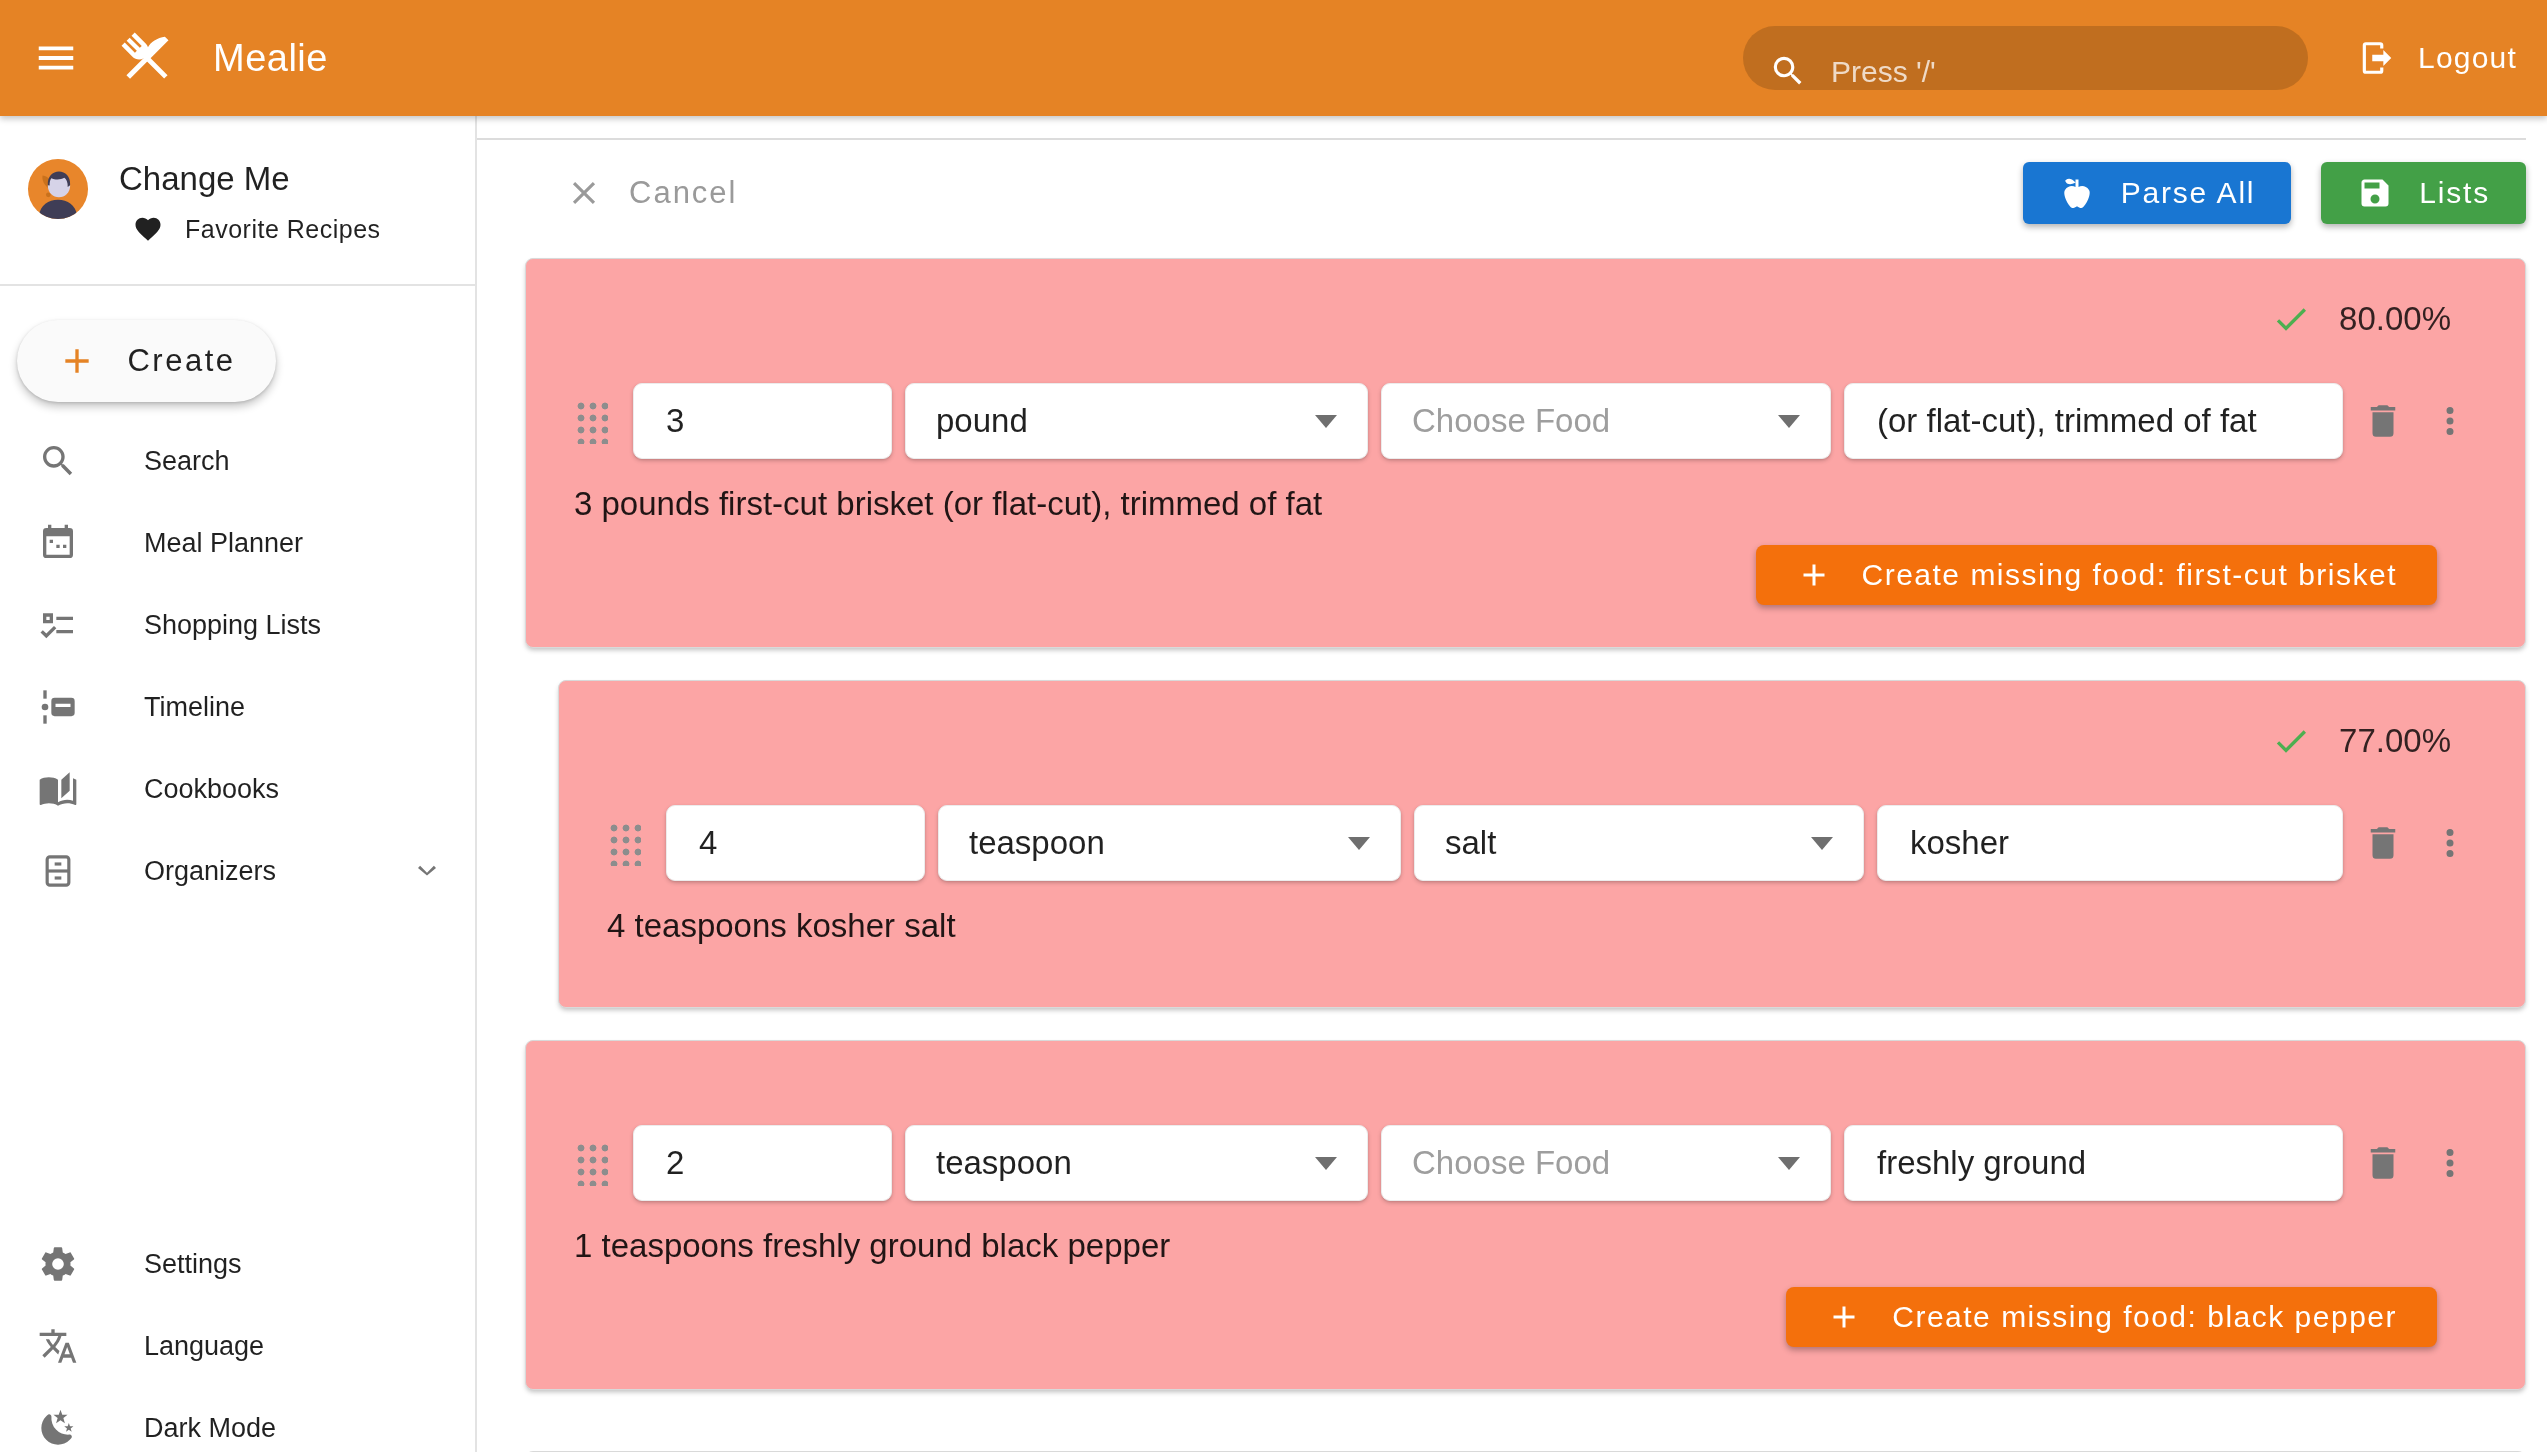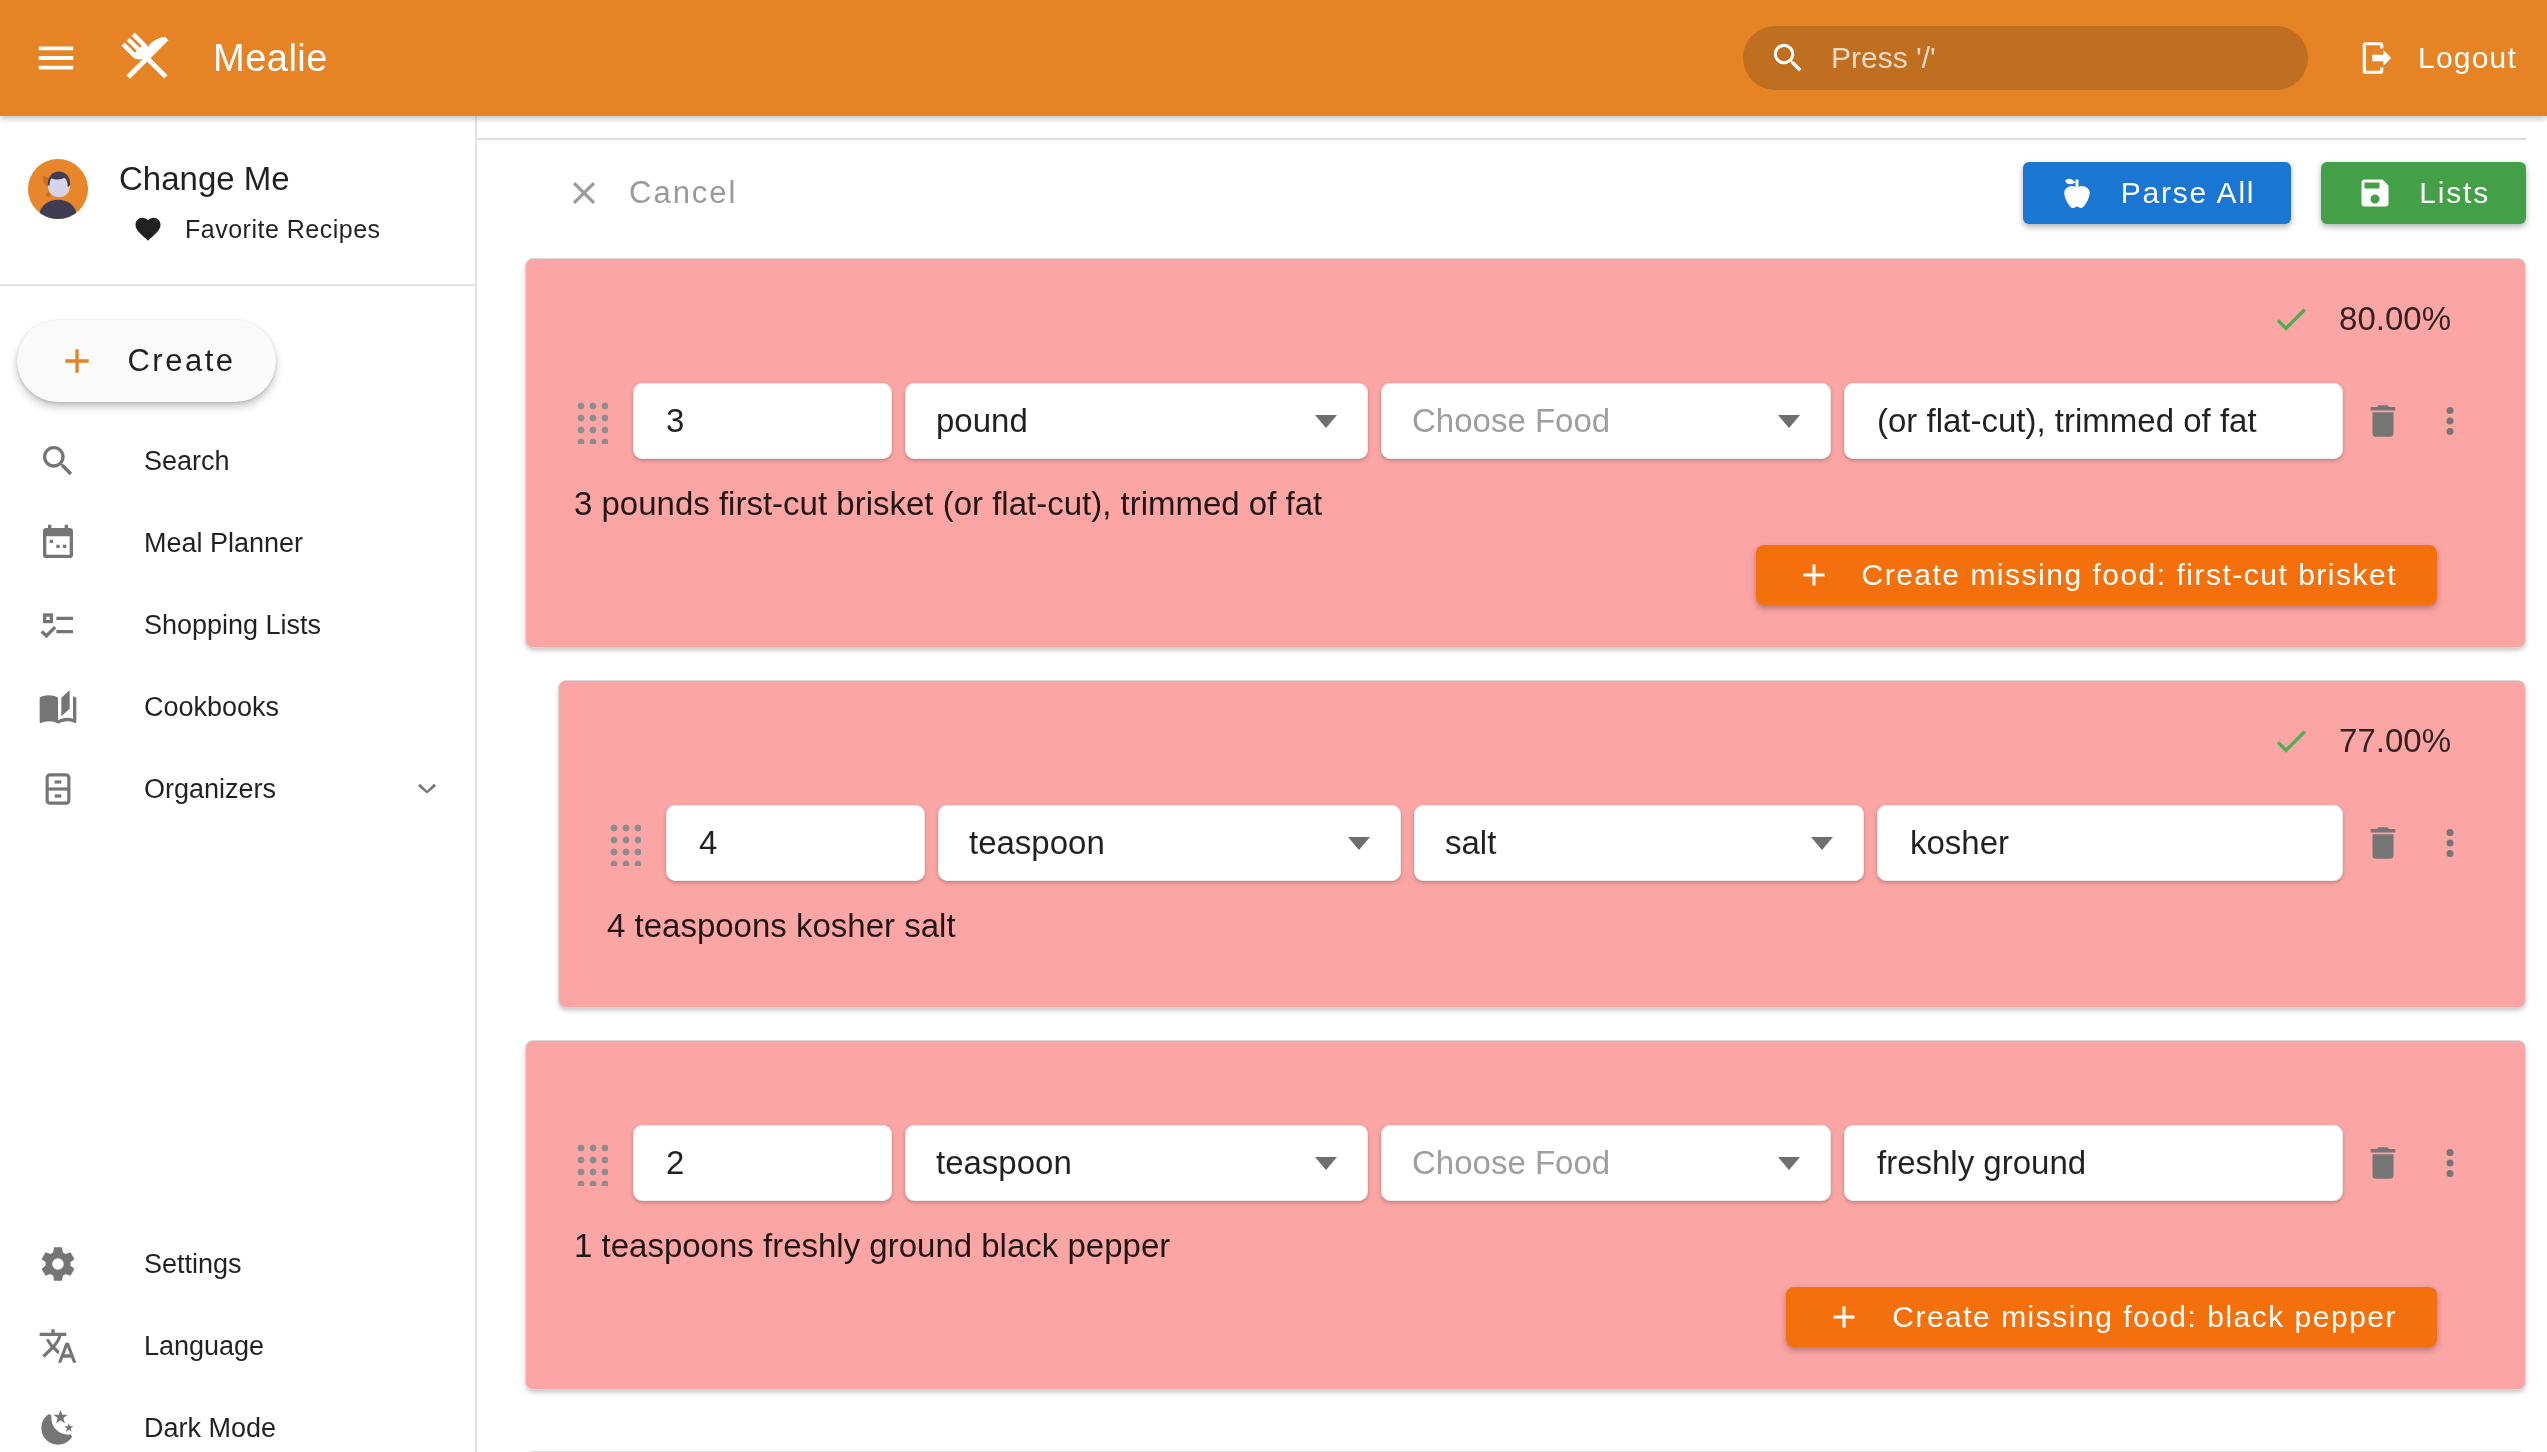--- a/index.html
+++ b/index.html
@@ -13,21 +13,21 @@
   
   .appbar {
     height:116px; background:var(--appbar); display:flex; align-items:center;
     padding:0 16px 0 33px; box-shadow:0 3px 6px rgba(0,0,0,.22); position:relative; z-index:5;
   }
   .hamburger { background:none; border:none; padding:0; cursor:pointer; }
   .logo { margin-left:36px; }
   .app-title { margin-left:34px; font-size:38px; font-weight:500; color:#fff; letter-spacing:0.5px; }
   .search-pill {
     margin-left:auto; width:565px; height:64px; border-radius:32px; background:var(--search-pill);
-    display:flex; align-items:center; padding:0 26px; gap:22px;
+    display:flex; align-items:flex-end; padding:0 26px; gap:22px;
   }
   .search-pill input {
     flex:1; background:transparent; border:none; outline:none;
     font-size:30px; color:#fff; font-family:inherit;
   }
   .search-pill input::placeholder { color:rgba(255,255,255,.75); }
   .logout-btn {
     margin-left:36px; background:none; border:none; display:flex; align-items:center; gap:22px;
     color:#fff; font-size:30px; font-weight:500; letter-spacing:1.2px; font-family:inherit; cursor:pointer; padding:8px 14px;
   }
@@ -229,20 +229,33 @@
         <span>
           <svg width="40" height="40" viewBox="0 0 24 24">
               <path class="icon-gray" d="M3,5H9V11H3V5M5,7V9H7V7H5M11,7H21V9H11V7M11,15H21V17H11V15M5,20L1.5,16.5L2.91,15.09L5,17.17L9.59,12.59L11,14L5,20Z"></path>
             </svg>
         </span>
         <span>Shopping Lists</span>
       </div>
       <div class="nav-item">
         <span>
           <svg width="40" height="40" viewBox="0 0 24 24">
+            <g class="icon-gray">
+              <rect x="3.2" y="2" width="2" height="5"></rect>
+              <rect x="3.2" y="17" width="2" height="5"></rect>
+              <circle cx="4.2" cy="12" r="2"></circle>
+              <path d="M10,6.5H20A2,2 0 0,1 22,8.5V15.5A2,2 0 0,1 20,17.5H10A2,2 0 0,1 8,15.5V8.5A2,2 0 0,1 10,6.5M10.5,10V12H19.5V10H10.5Z"></path>
+            </g>
+          </svg>
+        </span>
+        <span>Timeline</span>
+      </div>
+      <div class="nav-item">
+        <span>
+          <svg width="40" height="40" viewBox="0 0 24 24">
               <path class="icon-gray" d="M19,2L14,6.5V17.5L19,13V2M6.5,5C4.55,5 2.45,5.4 1,6.5V21.16C1,21.41 1.25,21.66 1.5,21.66C1.6,21.66 1.65,21.59 1.75,21.59C3.1,20.94 5.05,20.5 6.5,20.5C8.45,20.5 10.55,20.9 12,22C13.35,21.15 15.8,20.5 17.5,20.5C19.15,20.5 20.85,20.81 22.25,21.56C22.35,21.61 22.4,21.59 22.5,21.59C22.75,21.59 23,21.34 23,21.09V6.5C22.4,6.05 21.75,5.75 21,5.5V19C19.9,18.65 18.7,18.5 17.5,18.5C15.8,18.5 13.35,19.15 12,20V6.5C10.55,5.4 8.45,5 6.5,5Z"></path>
             </svg>
         </span>
         <span>Cookbooks</span>
       </div>
       <div class="nav-item">
         <span>
           <svg width="40" height="40" viewBox="0 0 24 24">
             <g fill="none" stroke="#757575" stroke-width="1.9">
               <rect x="5.5" y="3.5" width="13" height="17" rx="1.6"></rect>

